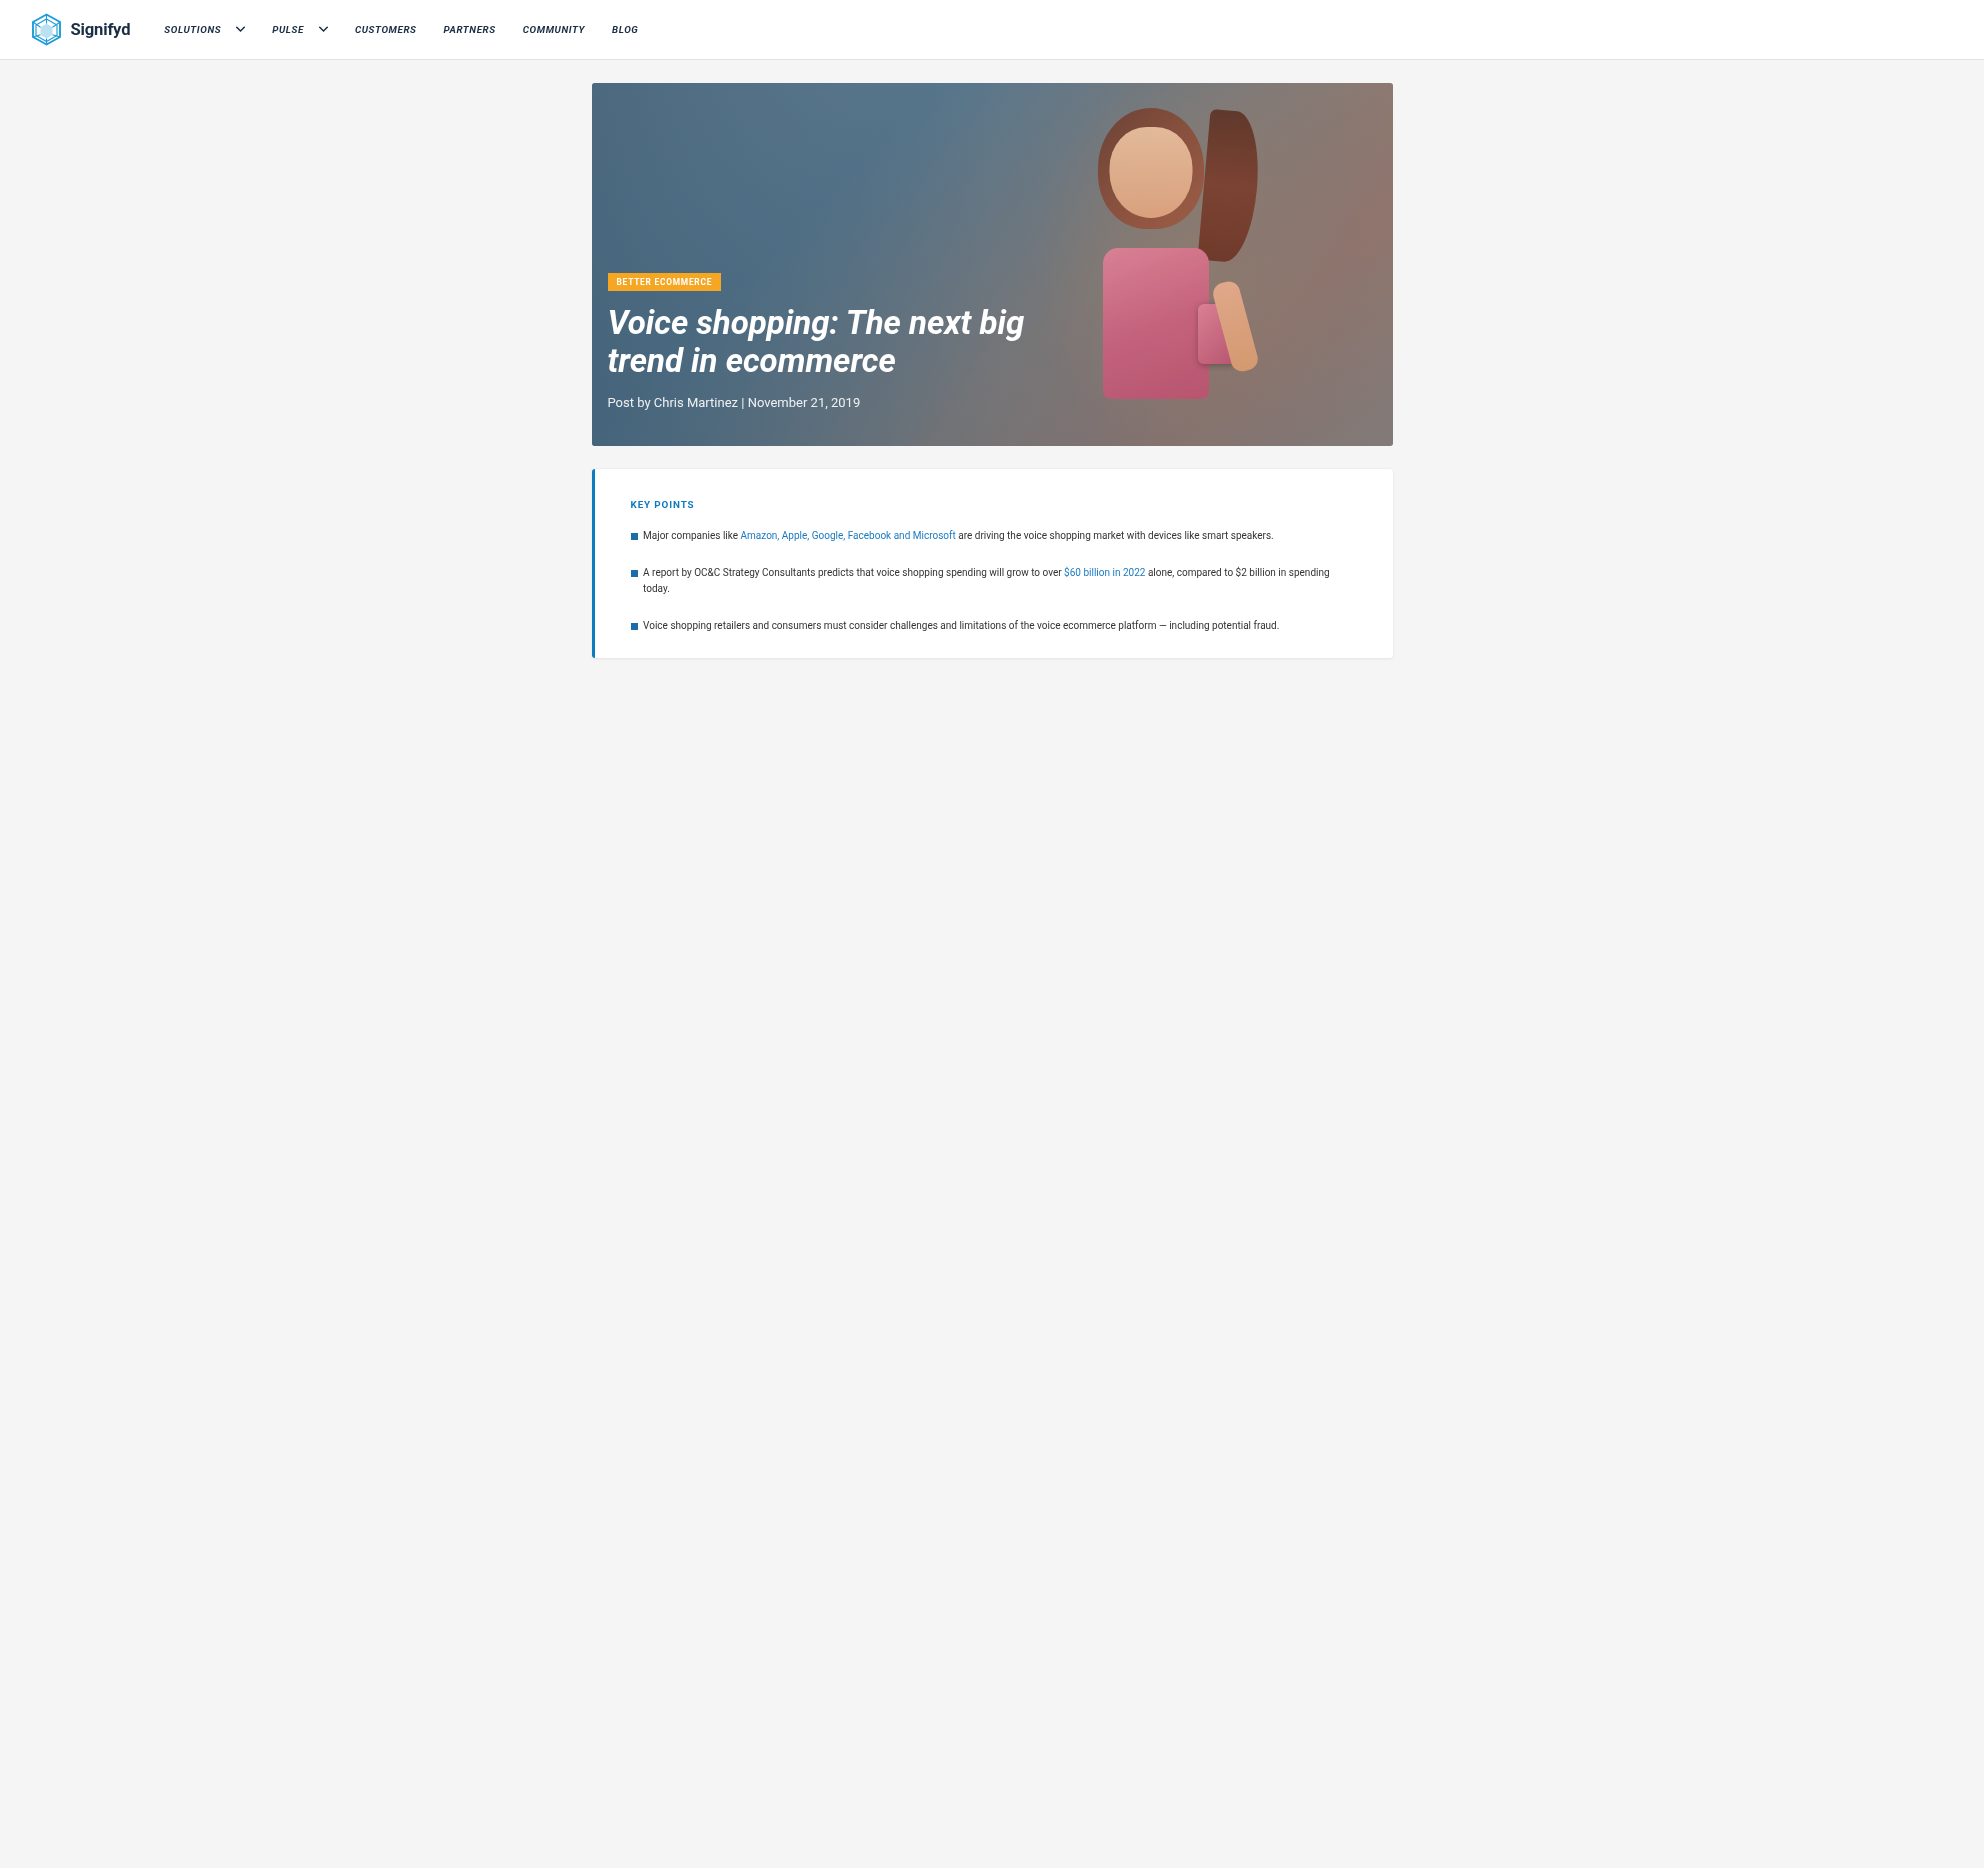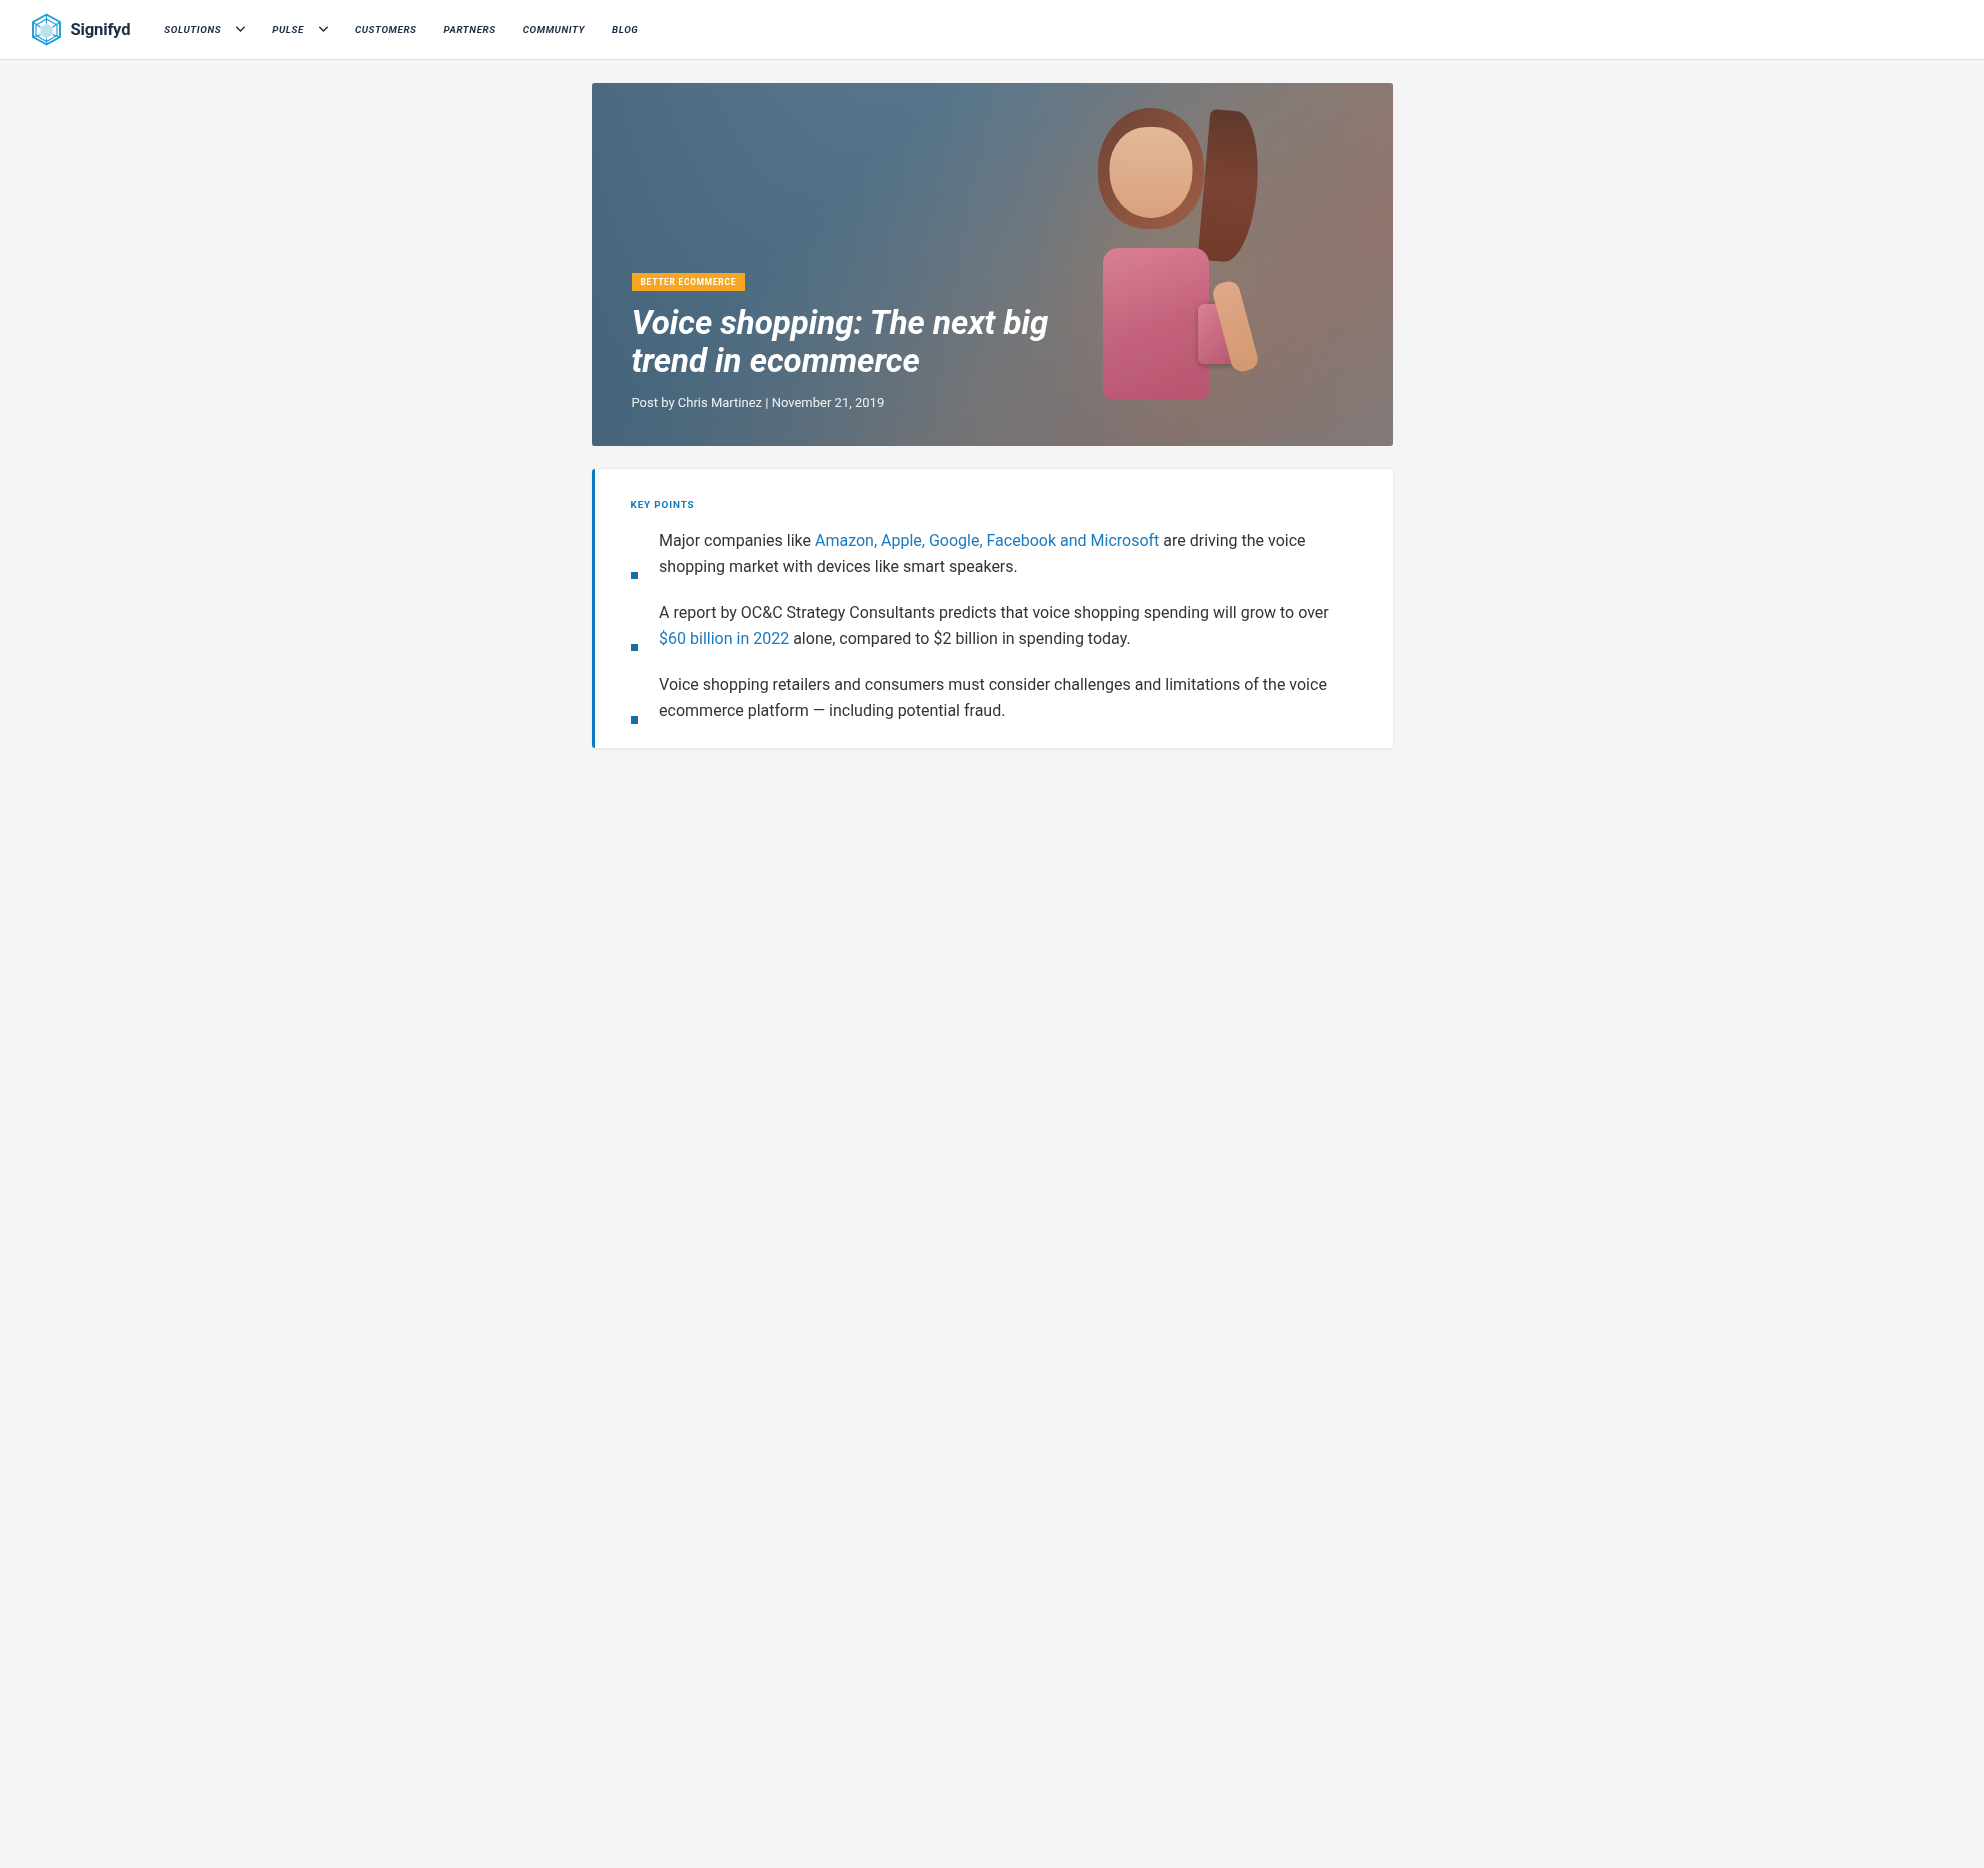--- a/index.html
+++ b/index.html
@@ -110,21 +110,21 @@
       position: absolute;
       top: 0; left: 0; right: 0; bottom: 0;
       background: rgba(30, 60, 90, 0.35);
     }
 
     .hero-content {
       position: absolute;
       bottom: 0;
       left: 0;
       right: 0;
-      padding: 30px 40px 36px;
+      padding: 30px 16px 36px;
     }
 
     .category-badge {
       display: inline-block;
       background: #f5a623;
       color: #fff;
       font-size: 8.3px;
       font-weight: 700;
       letter-spacing: 0.8px;
       padding: 3.8px 9px;
@@ -169,23 +169,23 @@
 
     .key-points-list {
       list-style: none;
       display: flex;
       flex-direction: column;
       gap: 21px;
     }
 
     .key-points-list li {
       display: flex;
-      align-items: flex-end;
-      gap: 21px;
-      font-size: 16px;
+      align-items: flex-start;
+      gap: 5px;
+      font-size: 10px;
       line-height: 1.6;
       color: #333;
     }
 
     .bullet-square {
       flex-shrink: 0;
       width: 7.6px;
       height: 7.6px;
       background: #1a6ea8;
       margin-top: 4.5px;

